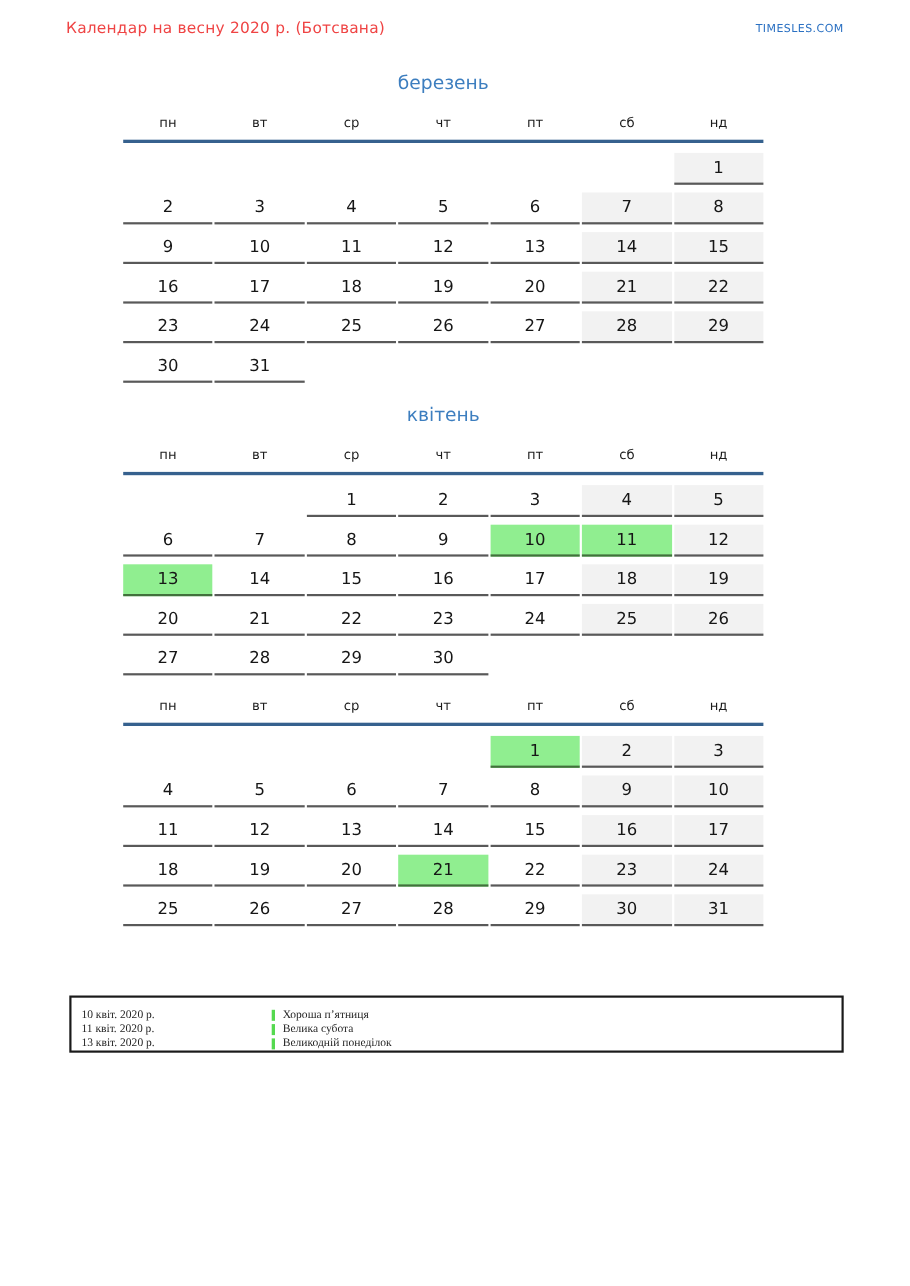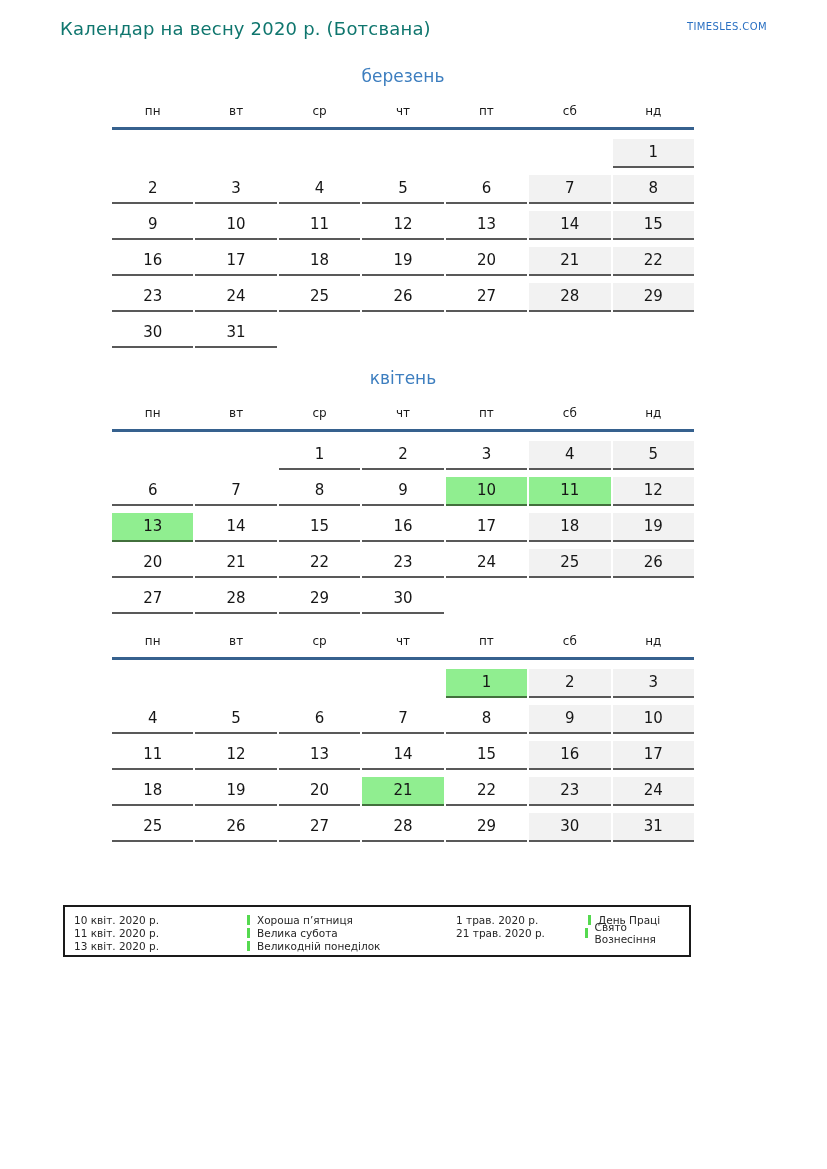--- a/index.html
+++ b/index.html
@@ -14,22 +14,22 @@
   .page-header {
     position: absolute;
     top: 18px;
     left: 60px;
     width: 707px;
     display: flex;
     justify-content: space-between;
     align-items: flex-start;
   }
   .page-title {
-    font-size: 18px;
-    color: #0f766e;
+    font-size: 14px;
+    color: #ef4444;
     letter-spacing: 0.2px;
   }
   .brand {
     font-size: 10px;
     color: #2a70c2;
     letter-spacing: 0.4px;
     padding-top: 3px;
     text-decoration: none;
   }
   .months {
@@ -72,27 +72,28 @@
     color: #161616;
     border-bottom: 2px solid transparent;
   }
   .cell.wd  { border-bottom-color: #595959; }
   .cell.we  { background: #f2f2f2; border-bottom-color: #595959; }
   .cell.hol { background: #90ee90; border-bottom-color: #42703c; }
   .legend {
     position: absolute;
     left: 63px;
     top: 905px;
-    width: 628px;
+    width: 704px;
     height: 52px;
     border: 2px solid #1a1a1a;
     box-sizing: border-box;
     padding: 6px 0 0 9px;
     display: flex;
-    align-items: flex-start;
+    align-items: flex-end;
+    font-family: Liberation Serif, serif;
   }
   .legend-col { display: flex; flex-direction: column; }
   .legend-col.c1 { width: 392px; }
   .legend-entry {
     display: flex;
     align-items: center;
     height: 13px;
     font-size: 10.5px;
     color: #262626;
   }
@@ -311,27 +312,15 @@
           <span class="legend-date">11 квіт. 2020 р.</span>
           <span class="legend-marker" style="background: rgb(85, 217, 79);"></span>
           <span class="legend-name">Велика субота</span>
         </div>
         <div class="legend-entry">
           <span class="legend-date">13 квіт. 2020 р.</span>
           <span class="legend-marker" style="background: rgb(85, 217, 79);"></span>
           <span class="legend-name">Великодній понеділок</span>
         </div>
       </div>
-      <div class="legend-col c2">
-        <div class="legend-entry">
-          <span class="legend-date">1 трав. 2020 р.</span>
-          <span class="legend-marker" style="background: rgb(85, 217, 79);"></span>
-          <span class="legend-name">День Праці</span>
-        </div>
-        <div class="legend-entry">
-          <span class="legend-date">21 трав. 2020 р.</span>
-          <span class="legend-marker" style="background: rgb(85, 217, 79);"></span>
-          <span class="legend-name">Свято Вознесіння</span>
-        </div>
-      </div>
     </div>
 
 </div>
 
 </body></html>

